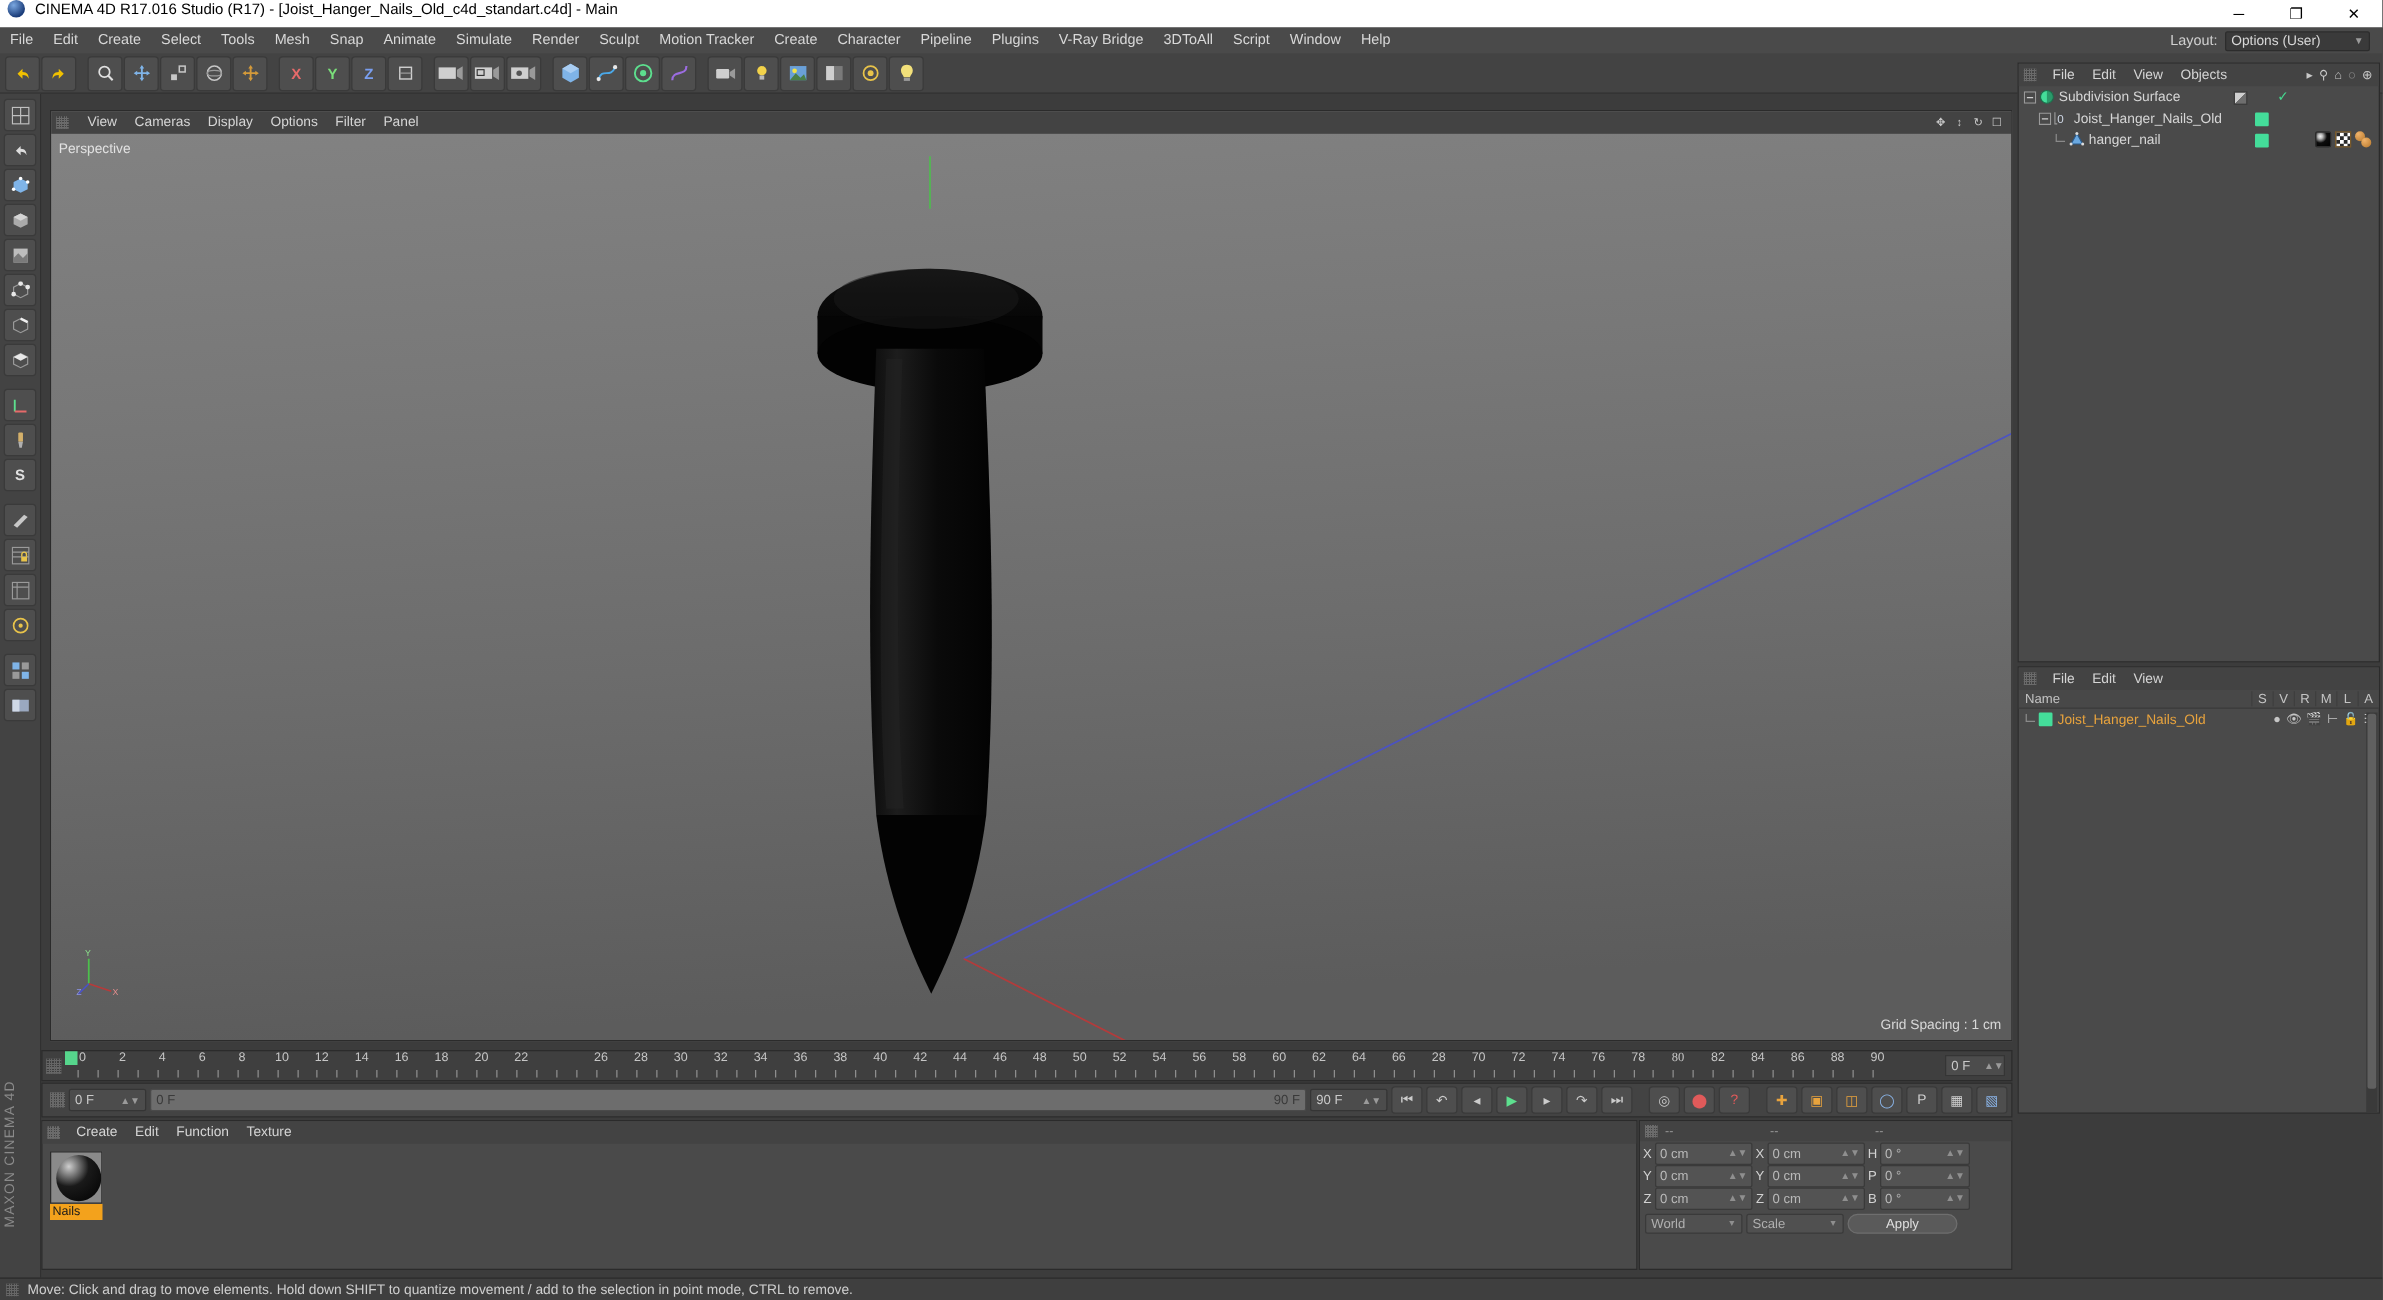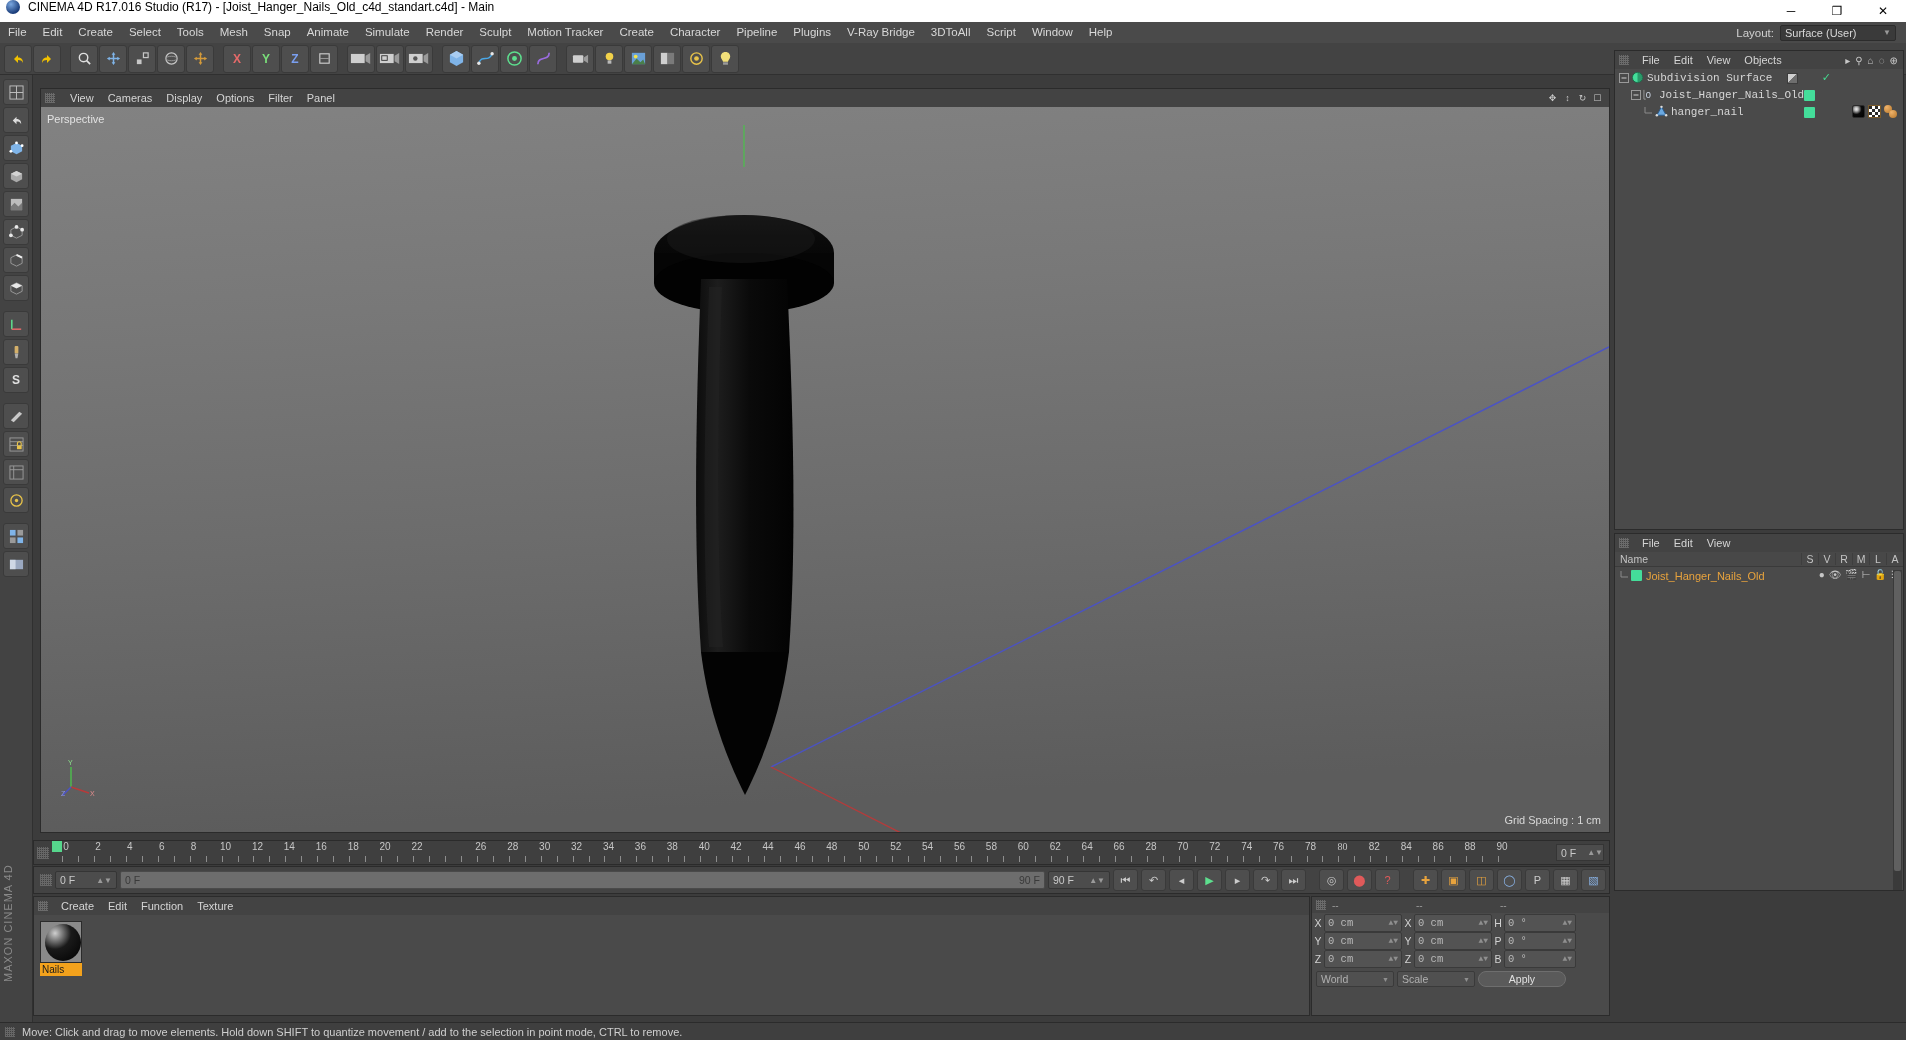--- a/index.html
+++ b/index.html
@@ -114,41 +114,41 @@
     background:#4a4a4a; border:1px solid #2b2b2b; }
   .co-bar { height:16px; background:#434343; display:flex; align-items:center; position:relative;
     padding-left:20px; gap:0; }
   .co-bar .grip { position:absolute; left:4px; top:3px; width:10px; height:10px;
     background-image:repeating-linear-gradient(0deg,#8d8d8d 0 1px,transparent 1px 2px),
                      repeating-linear-gradient(90deg,#8d8d8d 0 1px,transparent 1px 2px); opacity:.55;}
   .co-hdr { font-size:10px; color:#9a9a9a; width:84px; text-align:left; }
   .co-row { display:flex; align-items:center; height:17px; margin-top:1px; }
   .co-lbl { width:12px; font-size:10.5px; color:#d2d2d2; text-align:center; }
   .co-inp { width:78px; height:18px; background:#535353; border:1px solid #3a3a3a; border-radius:2px;
-    color:#b9b9b9; font-size:10.5px; display:flex; align-items:center; padding:0 3px;font-family:Liberation Mono, monospace; }
+    color:#b9b9b9; font-size:10.5px; display:flex; align-items:center; padding:0 3px; }
   .co-inp .sp { margin-left:auto; color:#8f8f8f; font-size:8px; }
   .co-foot { display:flex; align-items:center; gap:3px; padding:4px 2px 0 4px; }
   .co-sel { width:78px; height:16px; background:#505050; border:1px solid #3a3a3a; border-radius:2px;
     color:#b0b0b0; font-size:10.5px; display:flex; align-items:center; padding:0 4px; }
   .co-sel .caret { margin-left:auto; font-size:7px; color:#8f8f8f; }
   .co-apply { width:88px; height:16px; background:#5a5a5a; border:1px solid #6e6e6e; border-radius:8px;
     color:#e0e0e0; font-size:10.5px; display:flex; align-items:center; justify-content:center; }
 
   
   .objman { position:absolute; left:1614px; top:50px; width:290px; height:480px;
     background:#4a4a4a; border:1px solid #2b2b2b; }
   .om-bar { height:18px; background:#434343; display:flex; align-items:center; padding-left:20px;
     position:relative; }
   .om-bar .grip { position:absolute; left:4px; top:4px; width:10px; height:10px;
     background-image:repeating-linear-gradient(0deg,#8d8d8d 0 1px,transparent 1px 2px),
                      repeating-linear-gradient(90deg,#8d8d8d 0 1px,transparent 1px 2px); opacity:.55;}
   .om-menu { font-size:11px; color:#d5d5d5; padding:0 7px; line-height:18px; }
   .om-icons { margin-left:auto; display:flex; gap:5px; padding-right:5px; align-items:center; color:#c8c8c8; font-size:10px;}
   .om-row { height:17px; display:flex; align-items:center; position:relative; }
-  .om-name { font-size:11px; color:#d6d6d6; white-space:nowrap;font-family:Liberation Mono, monospace; }
+  .om-name { font-size:11px; color:#d6d6d6; white-space:nowrap; }
   .om-dots { position:absolute; right:78px; top:3px; width:4px; }
   .om-dot { width:3px; height:3px; background:#8b8b8b; border-radius:50%; margin-bottom:2px; }
   .om-green { position:absolute; right:88px; top:4px; width:11px; height:11px; background:#44dd9a; border-radius:1px;}
   .om-check { position:absolute; right:72px; top:2px; color:#45d98f; font-size:11px; }
   .om-greytag { position:absolute; right:105px; top:4px; width:11px; height:11px;
     background:linear-gradient(135deg,#cfcfcf 0 50%, #6e6e6e 50% 100%); border:1px solid #3c3c3c;}
   .om-tags { position:absolute; right:4px; top:2px; display:flex; gap:3px; align-items:center; }
   .om-tag-mat { width:13px; height:13px; border:1px solid #2b2b2b;
     background:radial-gradient(circle at 30% 28%, #efefef 0%, #bdbdbd 16%, #0c0c0c 48%, #000 100%); border-radius:2px;}
   .om-tag-chk { width:13px; height:13px; border:1px solid #7a5a2a;
@@ -222,21 +222,21 @@
   <div class="menu-item">Pipeline</div>
   <div class="menu-item">Plugins</div>
   <div class="menu-item">V-Ray Bridge</div>
   <div class="menu-item">3DToAll</div>
   <div class="menu-item">Script</div>
   <div class="menu-item">Window</div>
   <div class="menu-item">Help</div>
   <div class="layout-box">
     <span class="layout-label">Layout:</span>
     <div class="layout-select">
-      <span>Surface (User)</span>
+      <span>Options (User)</span>
       <span class="caret">▼</span>
     </div>
   </div>
 </div>
 
 <div class="toolbar">
   <div class="tbtn">
     <svg width="16" height="16" viewBox="0 0 16 16">
         <path d="M4 8 L8 4 L8 6.5 C12 6.5 13 9 13 12 C12 9.6 10.5 9 8 9 L8 12 Z" fill="#f0c000"></path>
       </svg>

